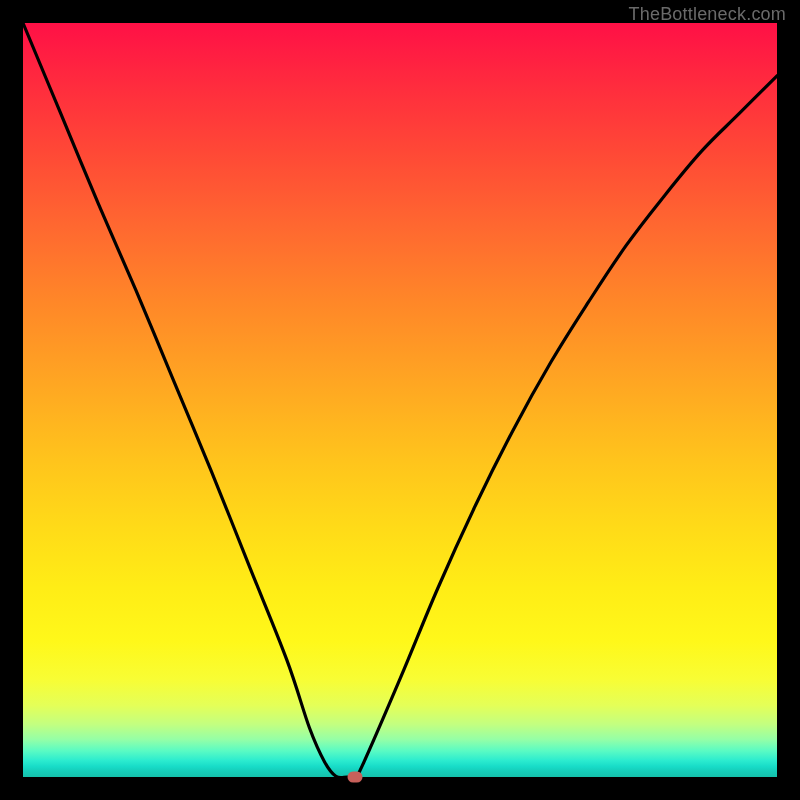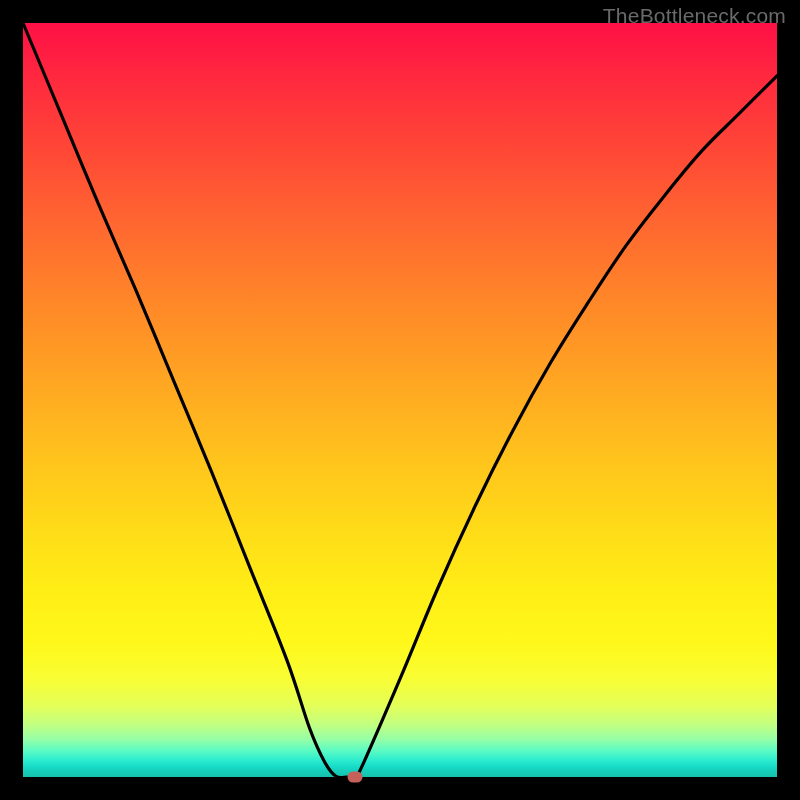--- a/index.html
+++ b/index.html
@@ -15,21 +15,21 @@
     position: relative;
     width: 800px;
     height: 800px;
     background: #000;
   }
   .watermark {
     position: absolute;
     top: 4px;
     right: 14px;
     color: #6a6a6a;
-    font-size: 21px;
+    font-size: 18px;
     font-weight: 500;
     z-index: 50;
     letter-spacing: 0.2px;
   }
   .plot {
     position: absolute;
     left: 23px;
     top: 23px;
     width: 754px;
     height: 754px;

